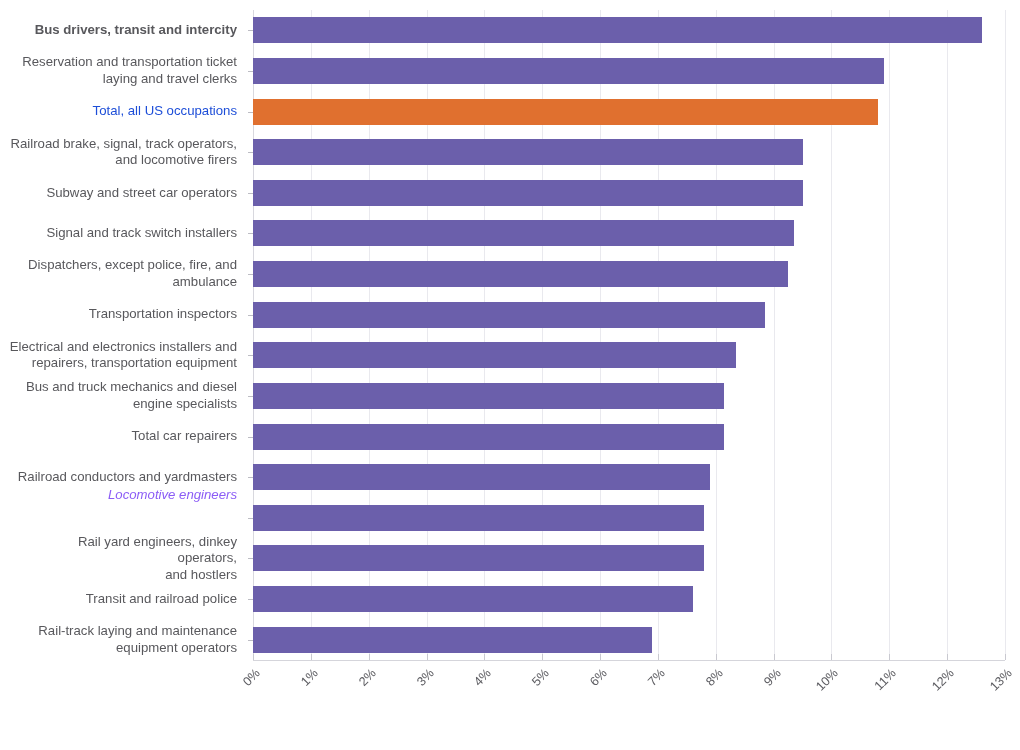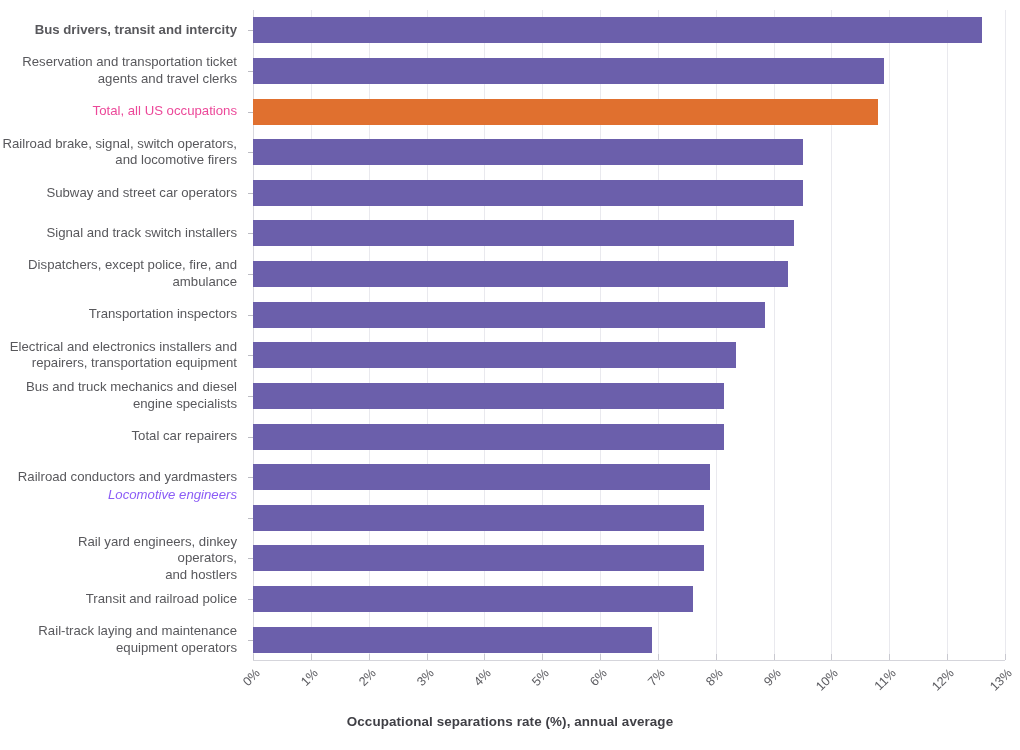--- a/index.html
+++ b/index.html
@@ -146,27 +146,27 @@
 <body>
 
 <div id="chart-root">
 
   <div id="category-labels">
       <div class="cat-label-wrap" style="top: 10px; height: 40.625px; color: rgb(88, 88, 92); font-weight: bold;">
         <span>Bus drivers, transit and intercity</span>
       </div>
       <div class="cat-label-wrap" style="top: 50.625px; height: 40.625px; color: rgb(88, 88, 92);">
         <span>Reservation and transportation ticket
-agents and travel clerks</span>
-      </div>
-      <div class="cat-label-wrap" style="top: 91.25px; height: 40.625px; color: #ec4899;">
+laying and travel clerks</span>
+      </div>
+      <div class="cat-label-wrap" style="top: 91.25px; height: 40.625px; color: #1d4ed8;">
         <span>Total, all US occupations</span>
       </div>
       <div class="cat-label-wrap" style="top: 131.875px; height: 40.625px; color: rgb(88, 88, 92);">
-        <span>Railroad brake, signal, switch operators,
+        <span>Railroad brake, signal, track operators,
 and locomotive firers</span>
       </div>
       <div class="cat-label-wrap" style="top: 172.5px; height: 40.625px; color: rgb(88, 88, 92);">
         <span>Subway and street car operators</span>
       </div>
       <div class="cat-label-wrap" style="top: 213.125px; height: 40.625px; color: rgb(88, 88, 92);">
         <span>Signal and track switch installers</span>
       </div>
       <div class="cat-label-wrap" style="top: 253.75px; height: 40.625px; color: rgb(88, 88, 92); justify-content: flex-end;">
         <span>Dispatchers, except police, fire, and
@@ -347,15 +347,14 @@
       <div class="xtick" style="left: 947.154px;">
         <div class="tick-line"></div>
         <div class="tick-text" style="color: rgb(93, 93, 98);">12%</div>
       </div>
       <div class="xtick" style="left: 1005px;">
         <div class="tick-line"></div>
         <div class="tick-text" style="color: rgb(93, 93, 98);">13%</div>
       </div>
     </div>
 
-  <div class="x-axis-title">Occupational separations rate (%), annual average</div>
 
 </div>
 
 </body></html>

